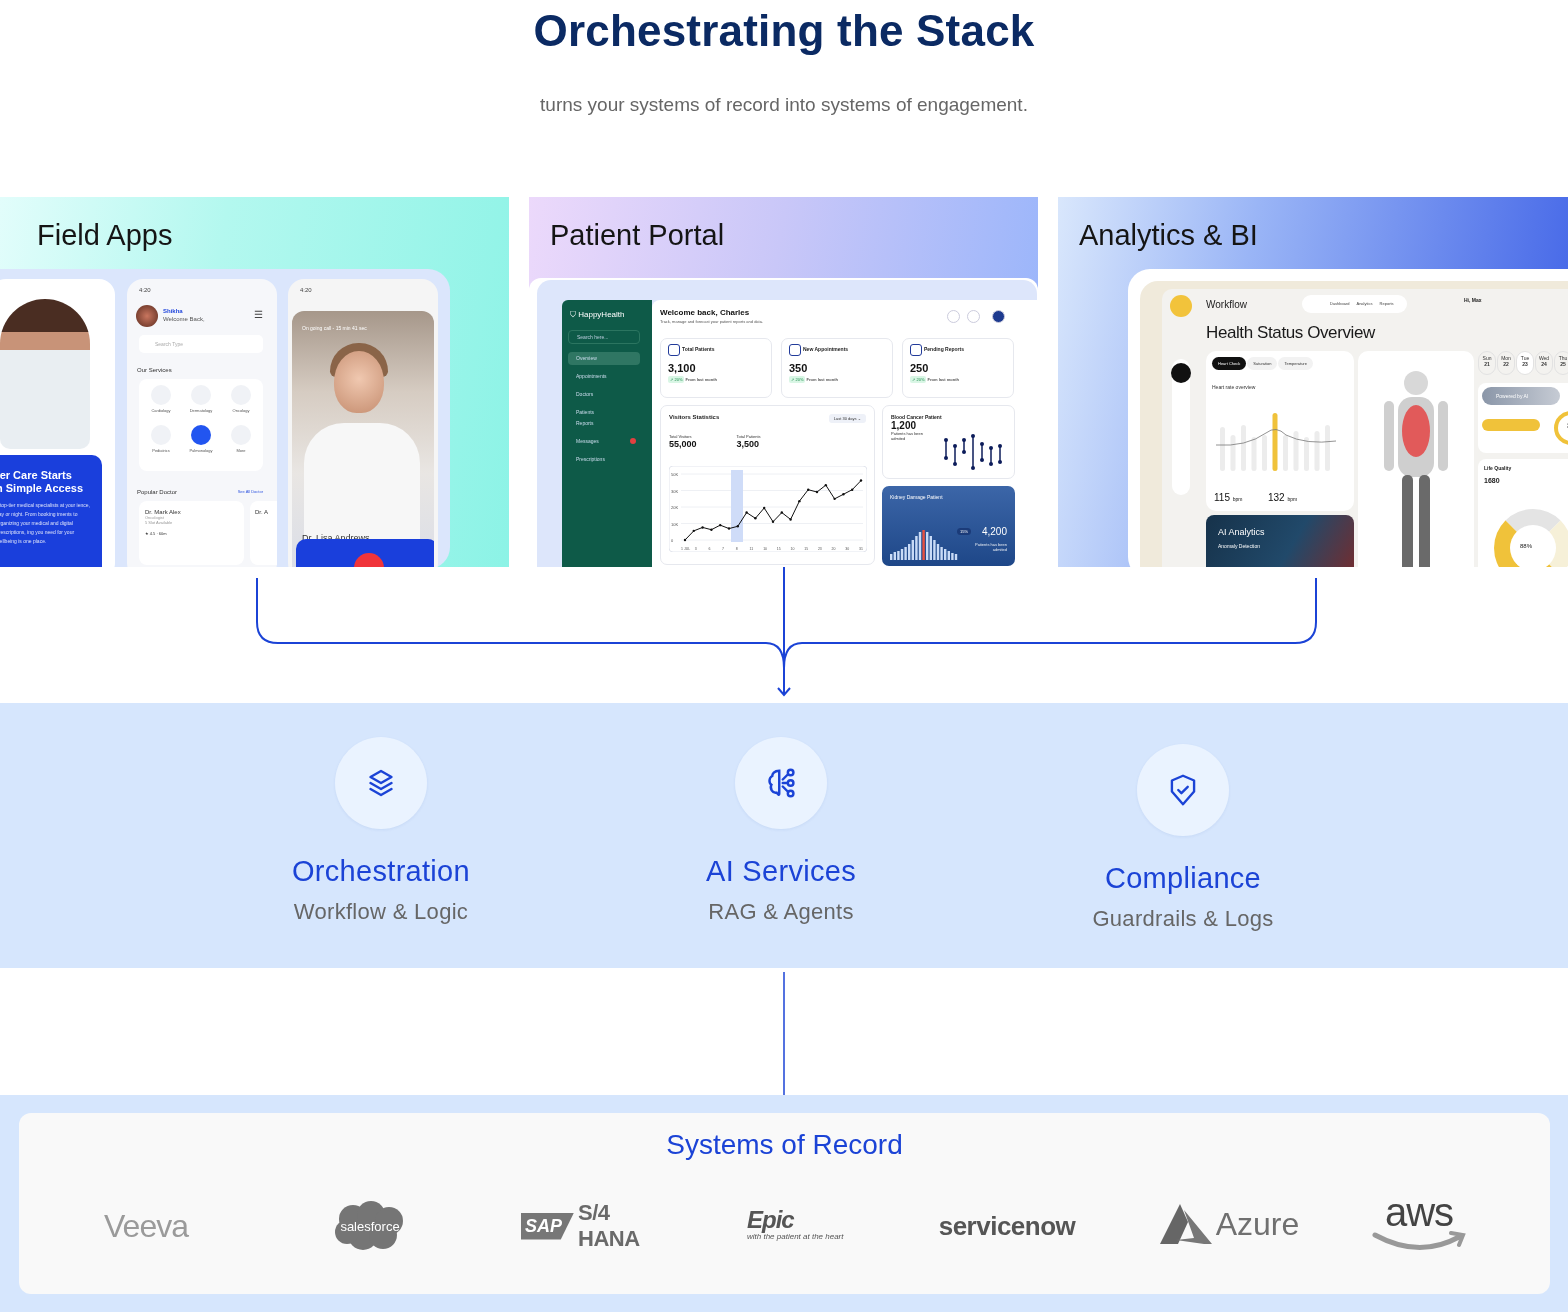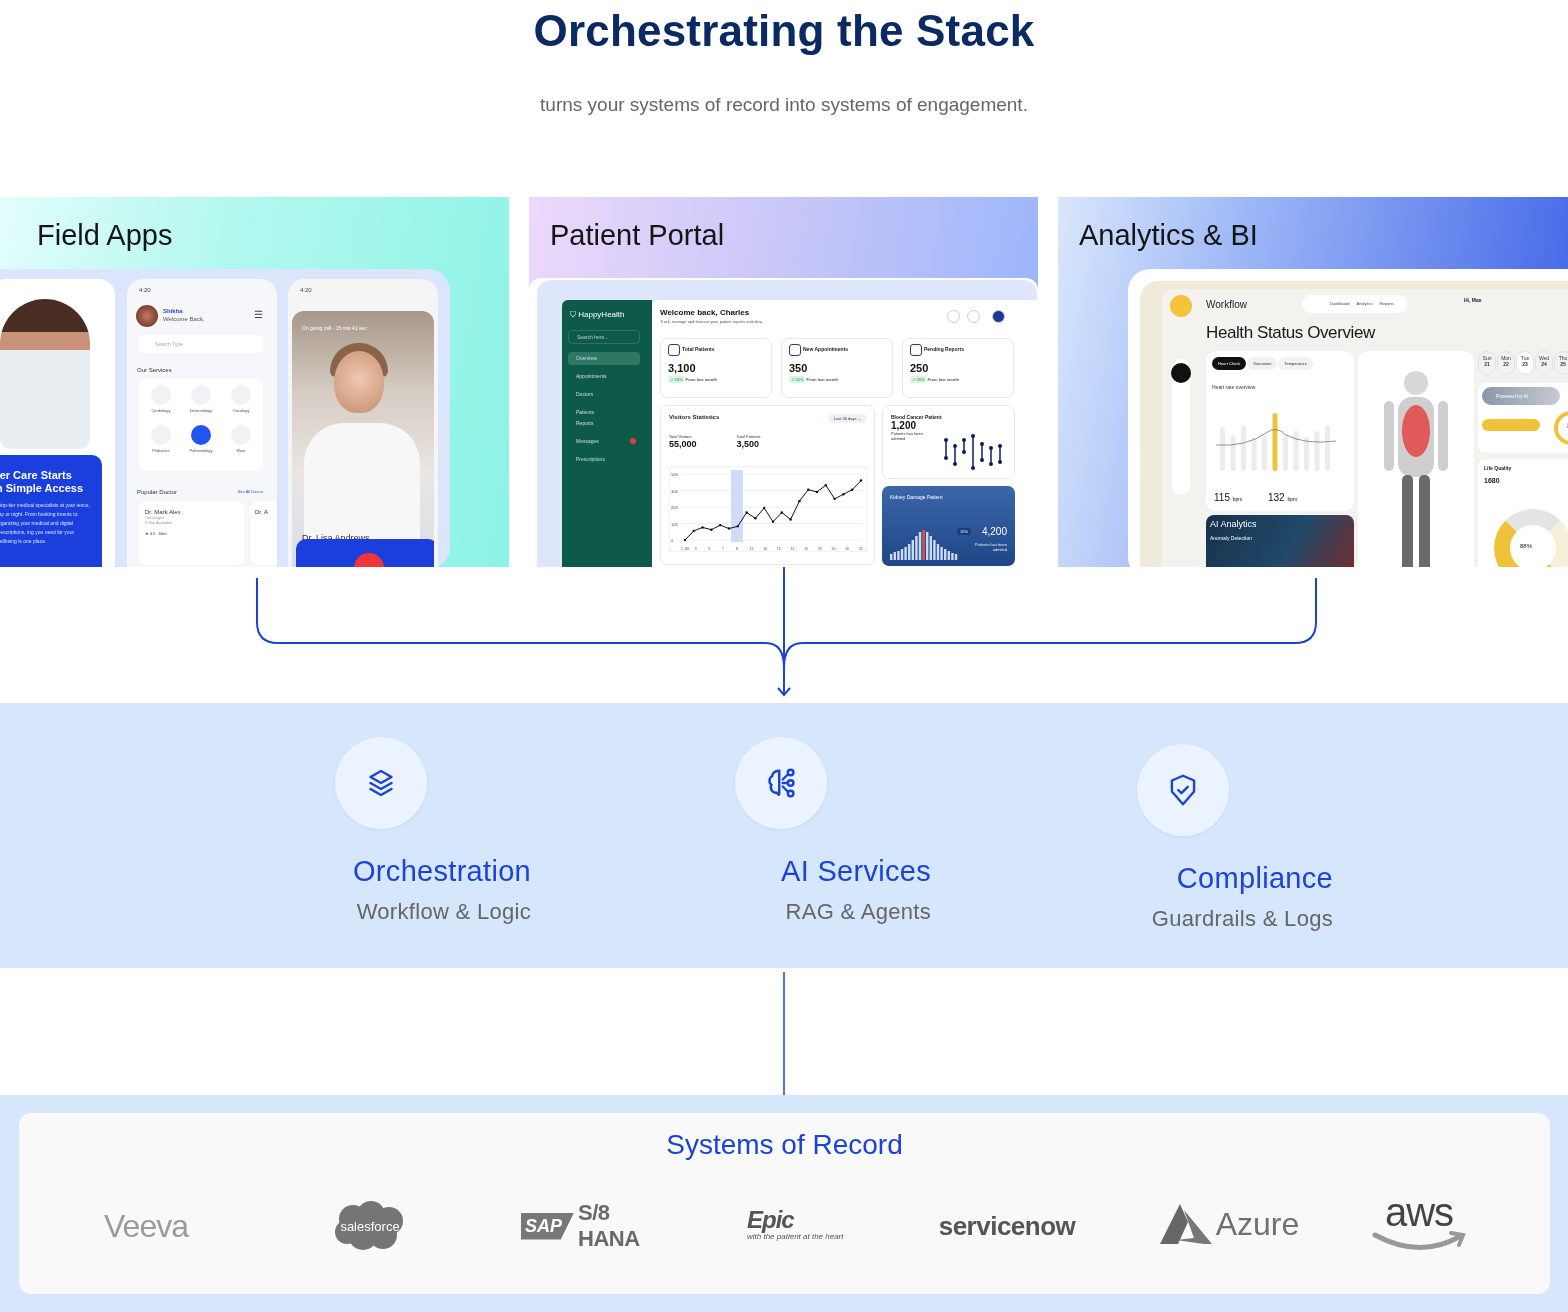--- a/index.html
+++ b/index.html
@@ -87,31 +87,31 @@
 .an-nav{position:absolute;left:140px;top:6px;width:105px;height:18px;background:#fff;border-radius:9px;font-size:4px;color:#444;padding:6px 0 0 28px;word-spacing:6px}
 .an-hi{position:absolute;left:302px;top:8px;font-size:5px;color:#222;font-weight:700}
 .an-title{position:absolute;left:44px;top:34px;font-size:17px;color:#1a1a1a;letter-spacing:-.4px}
 .an-rail{position:absolute;left:10px;top:70px;width:18px;height:136px;background:#fff;border-radius:9px}
 .an-home{position:absolute;left:9px;top:74px;width:20px;height:20px;border-radius:50%;background:#111}
 .an-hr{position:absolute;left:44px;top:62px;width:148px;height:160px;background:#fff;border-radius:10px;padding:6px;font-size:4px;color:#333}
 .an-pill{display:inline-block;padding:4px 6px;border-radius:8px;background:#f2f2f2;margin-right:1px}
 .an-pill.on{background:#111;color:#fff}
 .an-avg{position:absolute;left:8px;bottom:8px;font-size:10px;color:#111}
 .an-max{position:absolute;left:62px;bottom:8px;font-size:10px;color:#111}
-.an-ai{position:absolute;left:44px;top:226px;width:148px;height:70px;background:linear-gradient(120deg,#16324a,#21496a 55%,#7a2a2a);border-radius:8px;color:#fff;padding:4px;font-size:9px}
+.an-ai{position:absolute;left:44px;top:226px;width:148px;height:70px;background:linear-gradient(120deg,#16324a,#21496a 55%,#7a2a2a);border-radius:8px;color:#fff;padding:12px;font-size:9px}
 .an-body{position:absolute;left:196px;top:62px;width:116px;height:234px;background:#fff;border-radius:10px}
 .an-right{position:absolute;left:316px;top:62px;width:114px;height:234px}
 .an-day{display:inline-block;width:18px;height:24px;border-radius:9px;border:1px solid #e2e2e2;font-size:5px;text-align:center;padding-top:3px;margin-right:1px;color:#333}
 .an-pow{position:absolute;left:0;top:32px;width:114px;height:70px;background:#fff;border-radius:8px}
 .an-life{position:absolute;left:0;top:108px;width:114px;height:126px;background:#fff;border-radius:8px;font-size:5px;color:#222;padding:6px}
 
 svg.conn{position:absolute;left:0;top:0}
 
 .band{position:absolute;left:0;top:703px;width:1568px;height:265px;background:#d6e6fd}
-.svc{position:absolute;top:0;width:300px;text-align:right}
+.svc{position:absolute;top:0;width:300px;text-align:center}
 .svc .circ{width:92px;height:92px;border-radius:50%;background:#eaf3ff;margin:34px auto 0;display:flex;align-items:center;justify-content:center;box-shadow:0 1px 3px rgba(40,80,160,.08)}
 .svc .name{font-size:29px;color:#1b43d6;margin-top:26px;letter-spacing:.3px}
 .svc .sub{font-size:22px;color:#666;margin-top:11px;letter-spacing:.3px}
 
 .sys{position:absolute;left:0;top:1095px;width:1568px;height:217px;background:#d6e6fd}
 .sys-card{position:absolute;left:19px;top:18px;width:1531px;height:181px;background:#f9f9f9;border-radius:12px}
 .sys-title{position:absolute;top:16px;left:0;width:100%;text-align:center;font-size:28px;color:#1b43d6}
 .logo{position:absolute;color:#707070;display:flex;align-items:center;justify-content:center}
 </style>
 </head>
@@ -488,21 +488,21 @@
             <circle cx="32" cy="36" r="15"></circle>
             <circle cx="52" cy="36" r="14"></circle>
             <circle cx="16" cy="33" r="12"></circle>
           </g>
         </svg>
       <span style="position:relative;color:#fff;font-size:13px">salesforce</span>
     </div>
 
     <div class="logo" style="left:502px;top:96px;width:148px;height:34px;gap:4px">
       <span style="background:#777;color:#fff;font-weight:700;font-size:18px;padding:3px 12px 3px 4px;clip-path:polygon(0 0,100% 0,75% 100%,0 100%);font-style:italic">SAP</span>
-      <span style="font-size:22px;font-weight:700;color:#6a6a6a;letter-spacing:-.5px">S/8 HANA</span>
+      <span style="font-size:22px;font-weight:700;color:#6a6a6a;letter-spacing:-.5px">S/4 HANA</span>
     </div>
 
     <div class="logo" style="left:728px;top:88px;width:110px;height:46px;flex-direction:column;align-items:flex-start">
       <span style="font-size:24px;font-weight:700;font-style:italic;color:#555;letter-spacing:-1px;line-height:24px">Epic</span>
       <span style="font-size:8px;font-style:italic;color:#555">with the patient at the heart</span>
     </div>
 
     <div class="logo" style="left:908px;top:96px;width:160px;height:34px;font-size:26px;font-weight:700;color:#555;letter-spacing:-.5px">
         <span>servicenow</span>
       </div>

